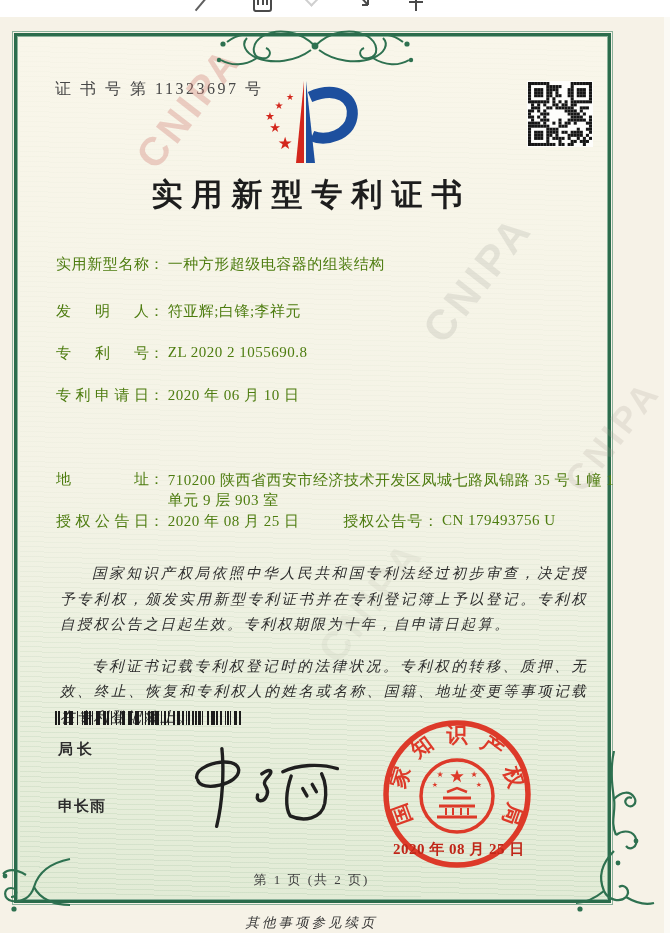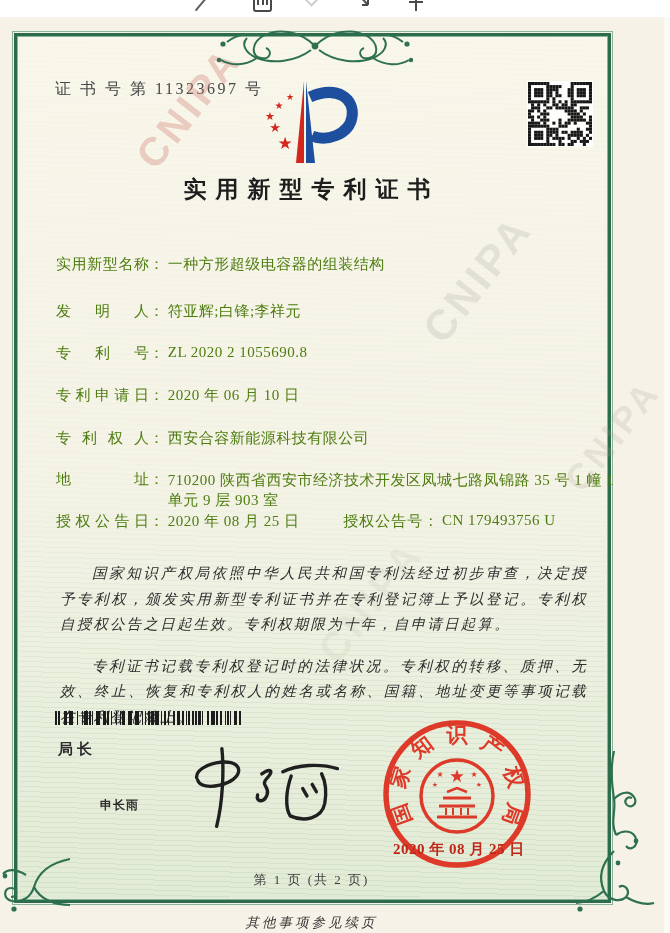--- a/index.html
+++ b/index.html
@@ -42,21 +42,21 @@
   .wm2{left:404px;top:238px;font-size:42px;color:rgba(160,158,150,0.22);}
   .wm3{left:548px;top:398px;font-size:36px;color:rgba(168,160,148,0.20);}
   .wm4{left:300px;top:562px;font-size:40px;color:rgba(168,168,158,0.13);}
 
   .cert-no{position:absolute;left:55px;top:62px;font-size:16px;color:#474747;letter-spacing:2.5px;}
 
   .logo{position:absolute;left:260px;top:60px;width:104px;height:94px;}
   .qr{position:absolute;left:527px;top:64px;width:64px;height:64px;background:#fdfdfb;padding:1px;}
 
   .title{position:absolute;left:12px;top:157px;width:599px;text-align:center;
-    font-size:23px;font-weight:bold;color:#1d1d1d;letter-spacing:9px;}
+    font-size:31px;font-weight:bold;color:#1d1d1d;letter-spacing:9px;}
 
   .field-row{position:absolute;left:56px;font-size:15px;color:#4d7c0f;}
   .f-label{display:inline-block;width:93px;text-align:justify;text-align-last:justify;vertical-align:top;}
   .f-colon{display:inline-block;vertical-align:top;}
   .f-value{display:inline-block;letter-spacing:0.5px;vertical-align:top;}
   .row1{top:238px;} .row2{top:285px;} .row3{top:327px;} .row4{top:369px;} .row5{top:412px;}
   .row6{top:453px;} .row6 .f-value{width:452px;line-height:20px;}
   .row7{top:495px;width:556px;}
   .grant-no{margin-left:40px;}
   .grant-no .f-label2{letter-spacing:1px;}
@@ -64,21 +64,21 @@
   .paras{position:absolute;left:44px;top:528px;width:560px;
     font-size:14.5px;line-height:25.5px;color:#2d2d2d;letter-spacing:2.2px;
     font-style:italic;text-align:justify;}
   .paras p{margin:16px;text-indent:2.2em;}
 
   .barcode{position:absolute;left:55px;top:694px;width:186px;height:14px;}
 
   .signer-title{position:absolute;left:58px;top:723px;font-family:"Liberation Sans","DejaVu Sans",sans-serif;
     font-weight:bold;font-size:15px;color:#2e2e2e;letter-spacing:4px;}
   .signer-name{position:absolute;left:58px;top:780px;font-family:"Liberation Sans","DejaVu Sans",sans-serif;
-    font-weight:bold;font-size:12px;color:#2e2e2e;letter-spacing:1px;margin-left:42px;}
+    font-weight:bold;font-size:15px;color:#2e2e2e;letter-spacing:1px;}
   .signature{position:absolute;left:182px;top:724px;width:168px;height:92px;}
 
   .seal{position:absolute;left:379px;top:699px;width:156px;height:156px;z-index:8;opacity:0.92;}
   .seal-char{font-size:21px;font-weight:bold;fill:#dd2b1b;text-anchor:middle;
     font-family:"Liberation Serif","DejaVu Serif",serif;}
   .seal-date{position:absolute;left:393px;top:823px;width:160px;font-size:15px;color:#c02618;
     letter-spacing:0.5px;z-index:9;font-weight:bold;}
 
   .page-footer{position:absolute;left:12px;top:854px;width:599px;text-align:center;
     font-size:13px;color:#3f3f3f;letter-spacing:2px;}
@@ -430,24 +430,20 @@
       <span class="f-value">符亚辉;白锋;李祥元</span>
     </div>
     <div class="field-row row3">
       <span class="f-label">专利号</span><span class="f-colon">：</span>
       <span class="f-value">ZL 2020 2 1055690.8</span>
     </div>
     <div class="field-row row4">
       <span class="f-label">专利申请日</span><span class="f-colon">：</span>
       <span class="f-value">2020 年 06 月 10 日</span>
     </div>
-    <div class="field-row row5">
-      <span class="f-label">专利权人</span><span class="f-colon">：</span>
-      <span class="f-value">西安合容新能源科技有限公司</span>
-    </div>
     <div class="field-row row6">
       <span class="f-label">地址</span><span class="f-colon">：</span>
       <span class="f-value">710200 陕西省西安市经济技术开发区凤城七路凤锦路 35 号 1 幢 1 单元 9 层 903 室</span>
     </div>
     <div class="field-row row7">
       <span><span class="f-label">授权公告日</span><span class="f-colon">：</span>
       <span class="f-value">2020 年 08 月 25 日</span></span>
       <span class="grant-no"><span class="f-label2">授权公告号</span><span class="f-colon">：</span>
       <span class="f-value">CN 179493756 U</span></span>
     </div>

